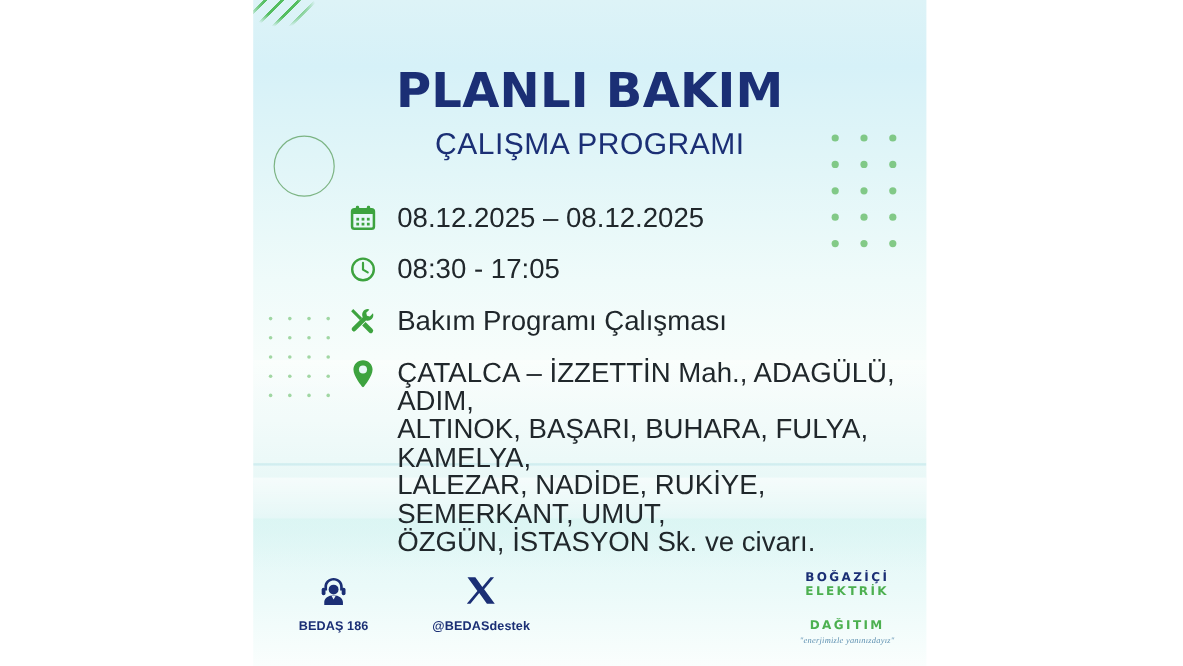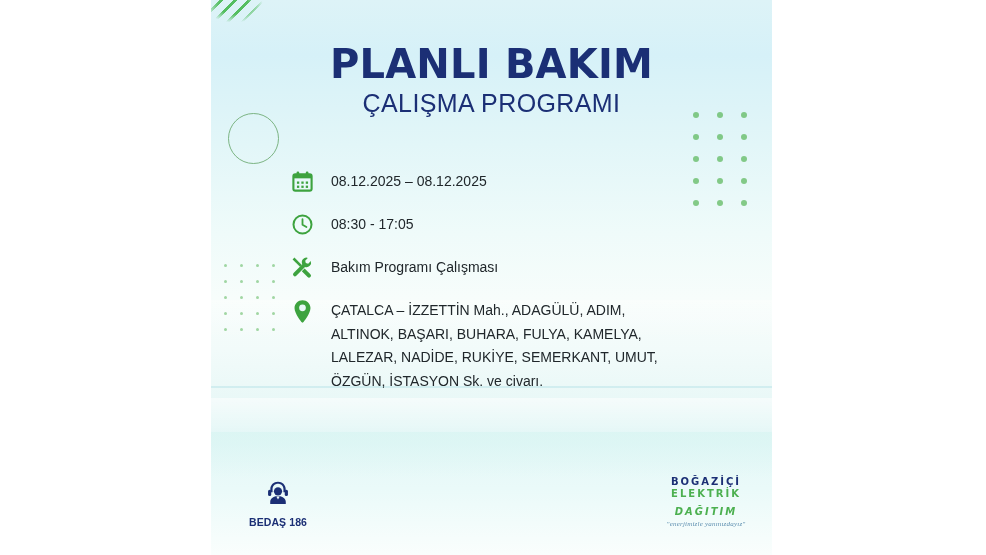--- a/index.html
+++ b/index.html
@@ -112,21 +112,21 @@
 
   
   #heading-block {
     position: absolute;
     left: 0;
     top: 44px;
     width: 561px;
     text-align: center;
   }
   #title-main {
-    margin: 0;
+    margin: 12px;
     font-size: 40px;
     line-height: 1;
     font-weight: 700;
     letter-spacing: .2px;
     color: #1b2f75;
     font-family: "DejaVu Sans", sans-serif;
   }
   #title-sub {
     margin: 7px 0 0 0;
     font-size: 25px;
@@ -154,21 +154,21 @@
     flex: 0 0 auto;
     width: 26px;
     height: 26px;
     margin-right: 16px;
     display: flex;
     align-items: center;
     justify-content: center;
   }
   .info-icon svg { display: block; }
   .info-text {
-    font-size: 14px;
+    font-size: 23px;
     line-height: 22px;
     color: #20272b;
     font-family: "Liberation Sans", sans-serif;
     padding-top: 2px;
     white-space: pre-line;
   }
   #row-address .info-icon { padding-top: 1px; }
   #address-text { line-height: 23.5px; }
 
   
@@ -216,21 +216,21 @@
     line-height: 1;
   }
   .brand-line {
     font-size: 10px;
     font-weight: 700;
     letter-spacing: 2.0px;
     font-family: "DejaVu Sans", sans-serif;
   }
   #brand-line-1 { color: #1b2f75; }
   #brand-line-2 { color: #4cb050; margin-top: 2px; }
-  #brand-line-3 { color: #4cb050; margin-top: 8px; font-style: italic; }
+  #brand-line-3 { color: #4cb050; margin-top: 18px; }
   #brand-tagline {
     margin-top: 4px;
     font-size: 7px;
     font-style: italic;
     color: #5d8fb0;
     letter-spacing: .2px;
     font-family: "Liberation Serif", serif;
   }
 </style>
 </head>
@@ -361,20 +361,28 @@
               <rect x="23.2" y="12.6" width="3.4" height="6.6" rx="1.6" fill="#1b2f75"></rect>
               <circle cx="16" cy="14.2" r="4.4" fill="#1b2f75"></circle>
               <path d="M16 19.2c-4.6 0-8.3 2.7-8.3 6v2.6h16.6v-2.6c0-3.3-3.7-6-8.3-6z" fill="#1b2f75"></path>
               <path d="M14.1 19.6l1.9 3.4 1.9-3.4a9 9 0 0 0-3.8 0z" fill="#e8f4f6"></path>
             </svg>
           </span>
           <div class="contact-label">BEDAŞ 186</div>
         </div>
 
 
+        <div class="contact-item">
+          <span class="contact-icon">
+            <svg width="28" height="28" viewBox="0 0 24 24" aria-hidden="true">
+              <path d="M2.2 1.8h5.6l5.0 6.9 5.8-6.9h2.6l-7.1 8.5 7.6 10.4h-5.6L10.6 13 4.3 20.7H1.7l7.6-9.1z" fill="#1b2f75"></path>
+            </svg>
+          </span>
+          <div class="contact-label">@BEDASdestek</div>
+        </div>
 
       </div>
 
       <div id="brand-logo">
         <div class="brand-line" id="brand-line-1">BOĞAZİÇİ</div>
         <div class="brand-line" id="brand-line-2">ELEKTRİK</div>
         <div class="brand-line" id="brand-line-3">DAĞITIM</div>
         <div id="brand-tagline">"enerjimizle yanınızdayız"</div>
       </div>
 

